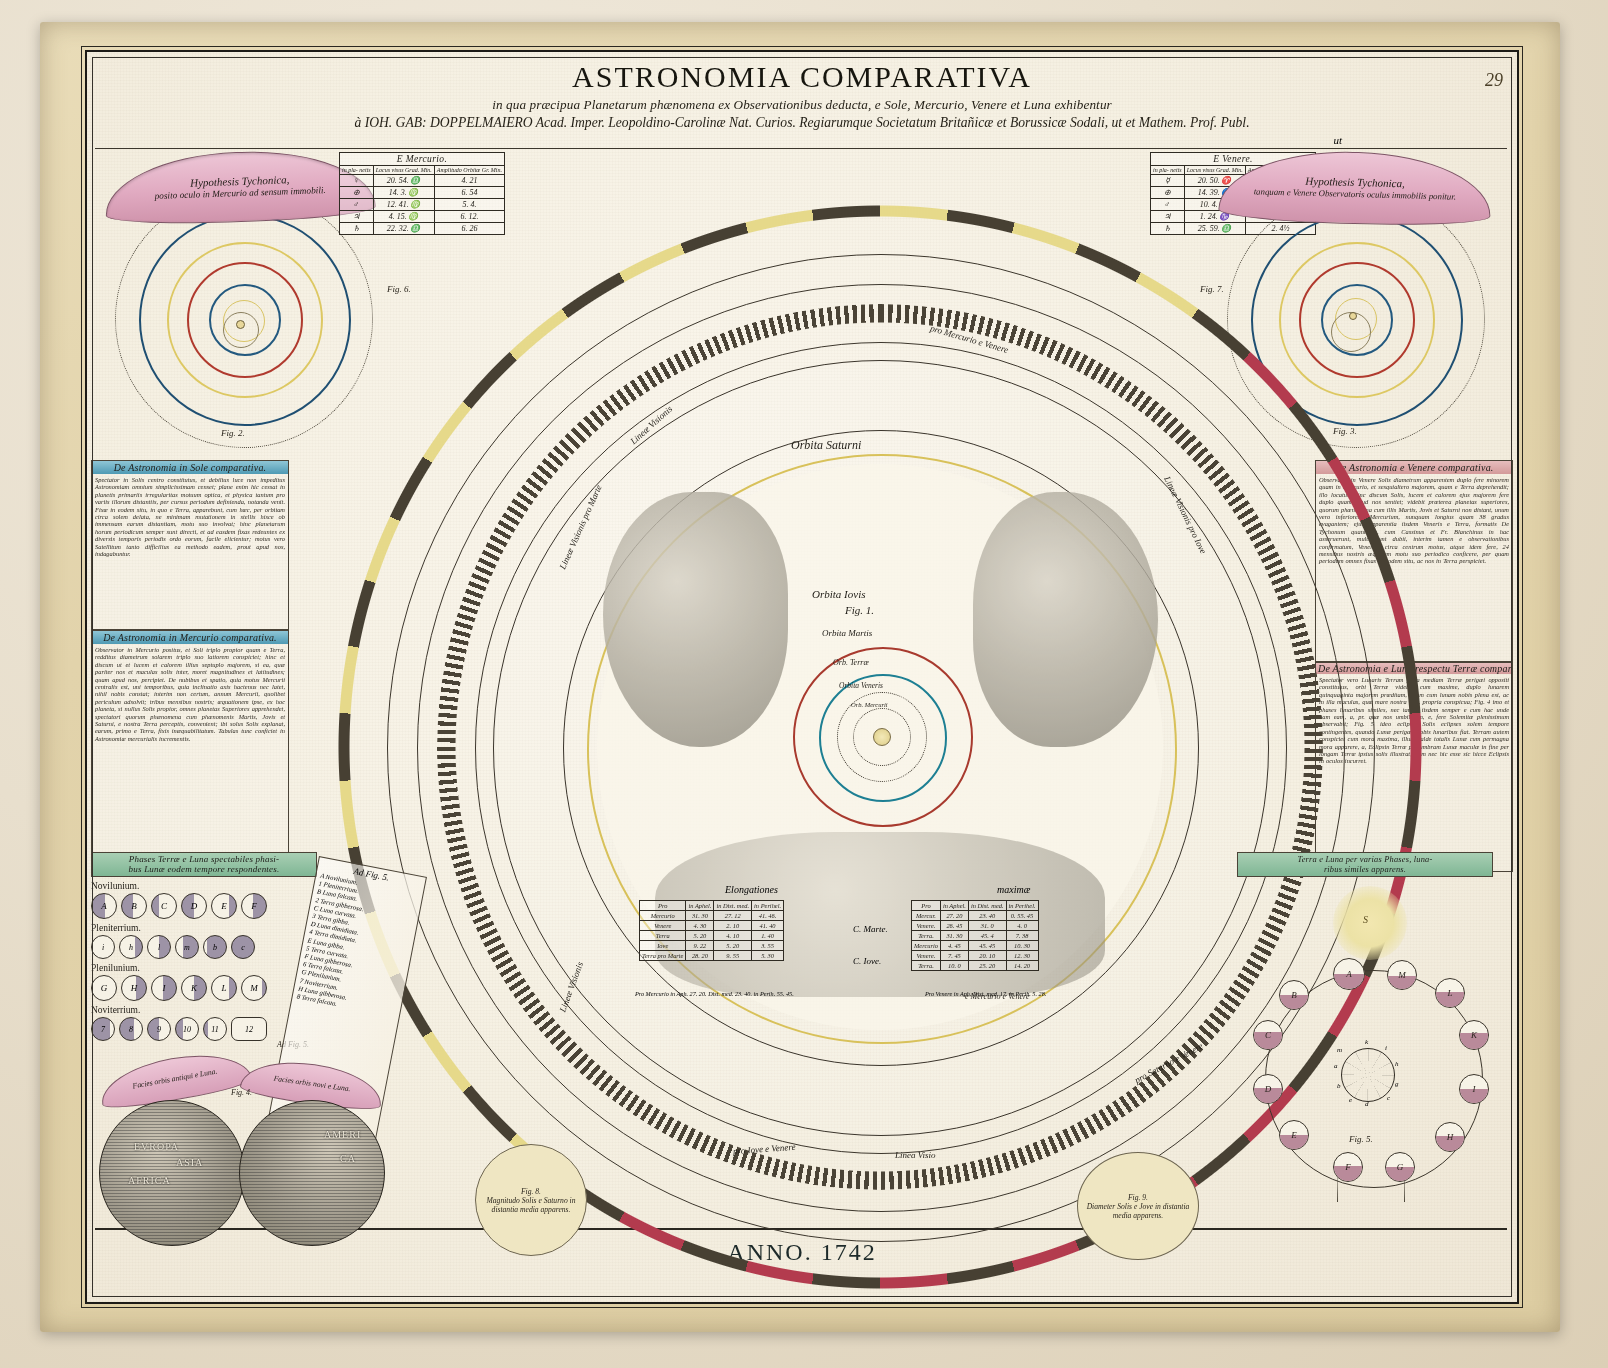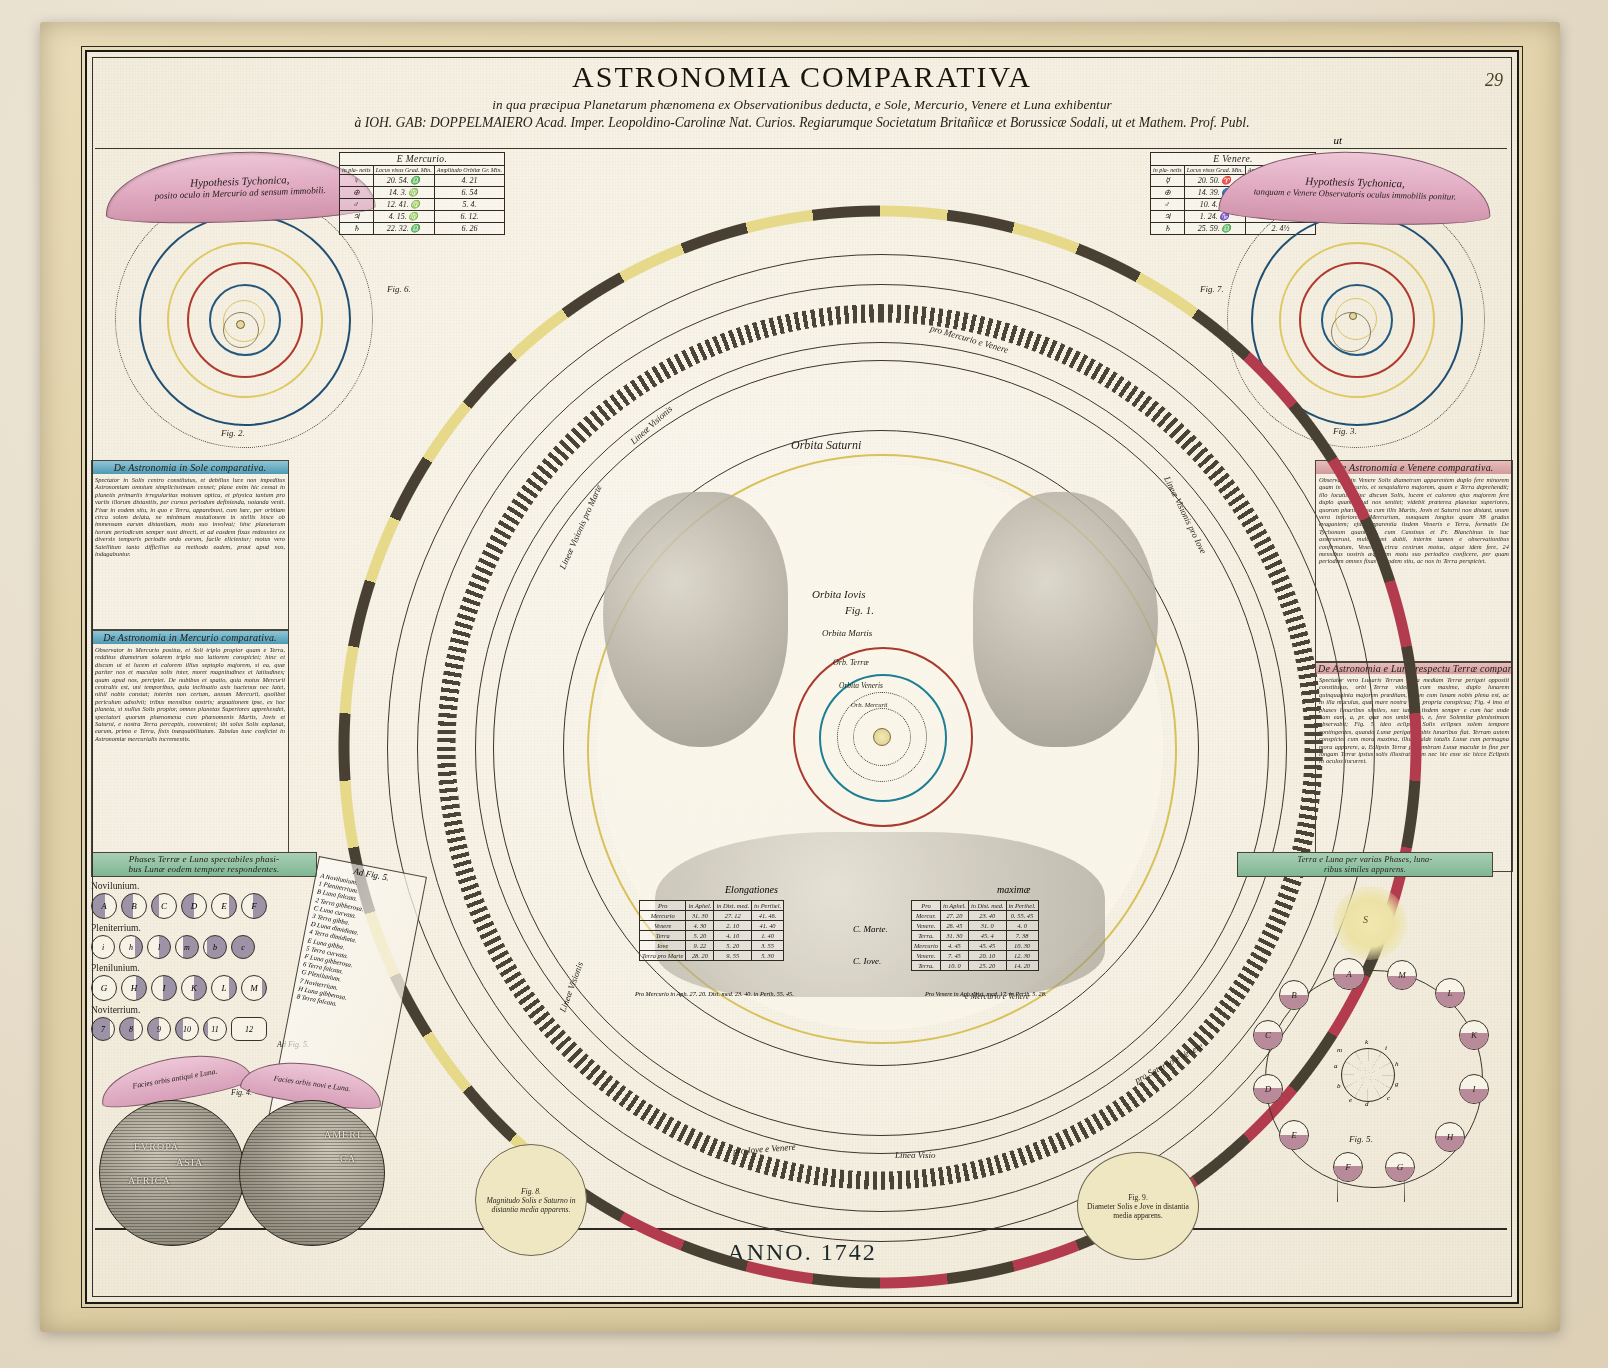--- a/index.html
+++ b/index.html
@@ -693,21 +693,21 @@
     <div style="position:absolute;inset:0;display:flex;flex-direction:column;align-items:center;
                 justify-content:center;font-style:italic;font-size:7.6px;line-height:9px;text-align:center;
                 color:#2b261d;padding:0 6px;">
       <span>Fig. 8.</span>
       <span>Magnitudo Solis e Saturno in distantia media apparens.</span>
     </div>
   </div>
 
   <div class="vellowcirc" style="left:990px;top:1100px;width:120px;height:106px;">
     <div style="position:absolute;inset:0;display:flex;flex-direction:column;align-items:center;
-                justify-content:center;font-size:7.6px;line-height:9px;text-align:center;
+                justify-content:center;font-style:italic;font-size:7.6px;line-height:9px;text-align:center;
                 color:#2b261d;padding:0 6px;">
       <span>Fig. 9.</span>
       <span>Diameter Solis e Jove in distantia media apparens.</span>
     </div>
   </div>
 
  </div>
 </div>
 
 </body></html>

